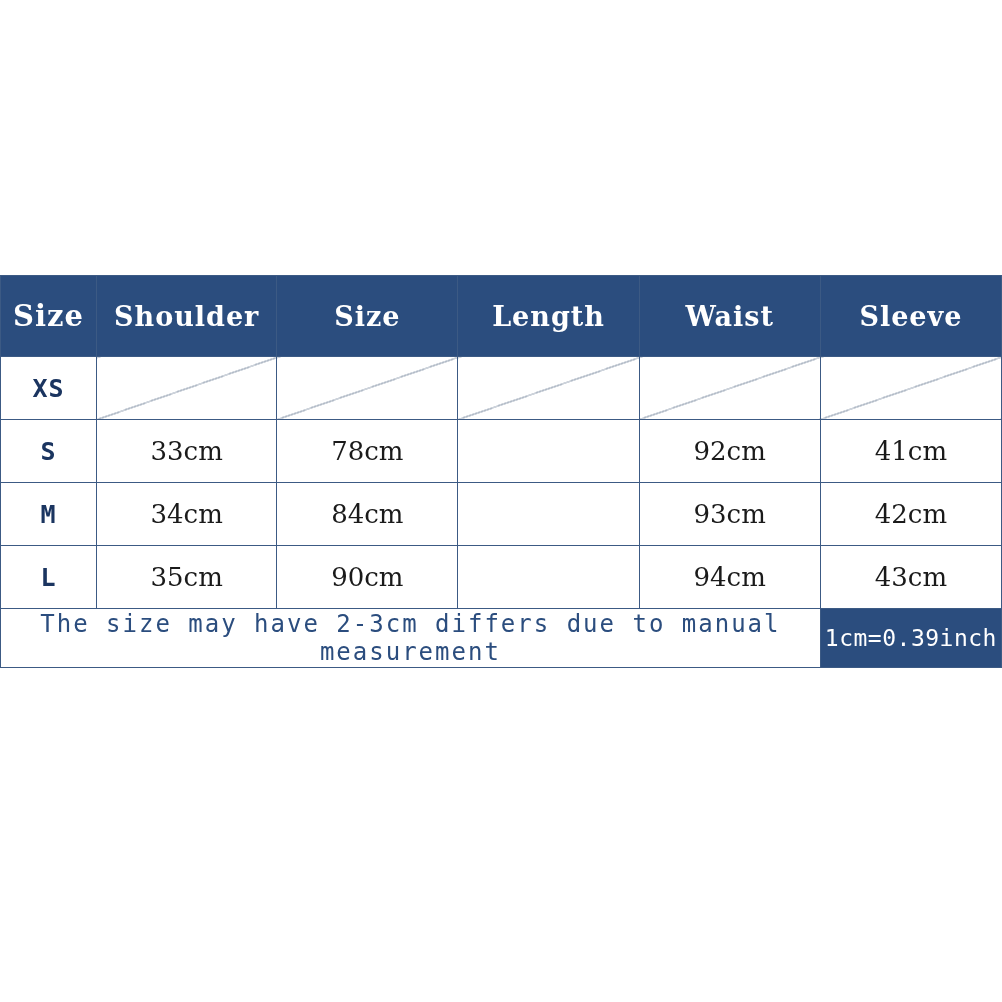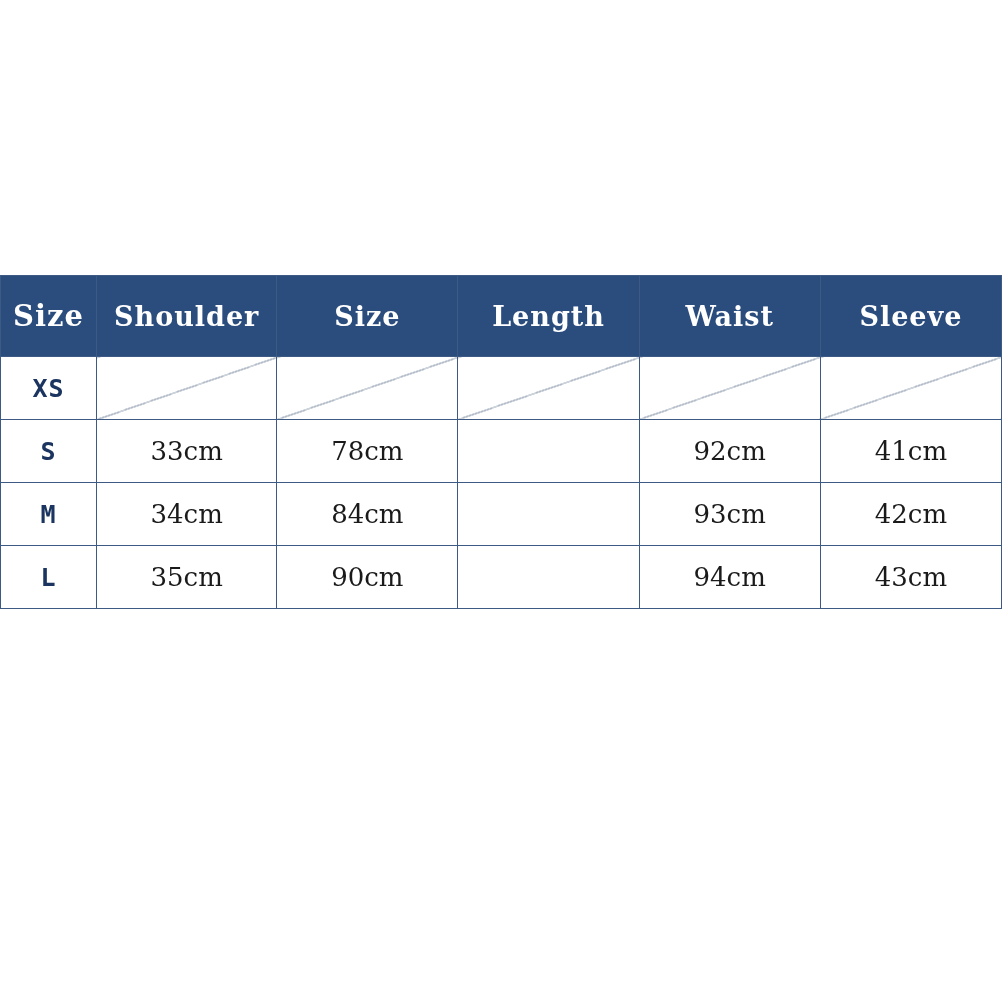--- a/index.html
+++ b/index.html
@@ -185,18 +185,26 @@
           <td class="size-cell">L</td>
           <td>35cm</td>
           <td>90cm</td>
           <td></td>
           <td>94cm</td>
           <td>43cm</td>
         </tr>
 
 
 
+        <tr class="note-row">
+          <td colspan="5">
+            <div class="note-text">The size may have 2-3cm differs due to manual measurement</div>
+          </td>
+          <td>
+            <div class="conv-text">1cm=0.39inch</div>
+          </td>
+        </tr>
 
       </tbody>
     </table>
   </div>
 
 </div>
 
 </body></html>

